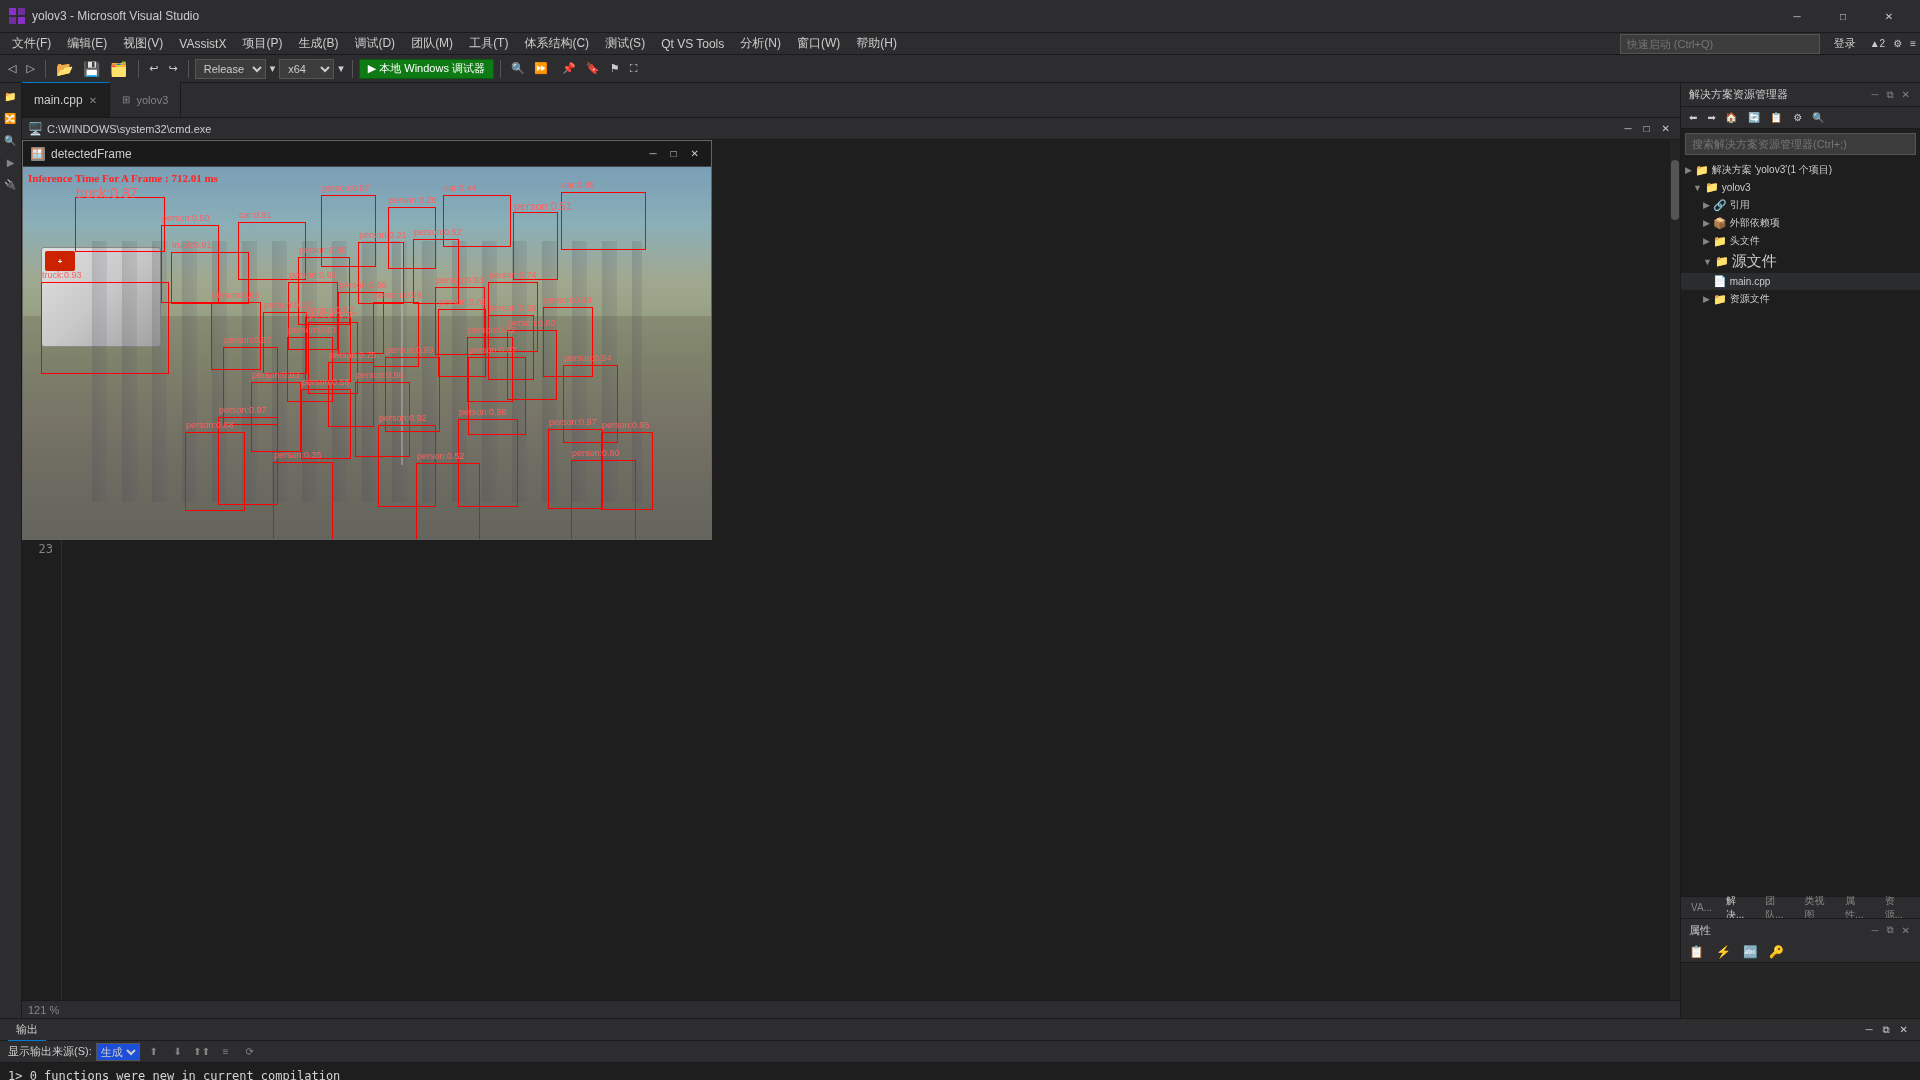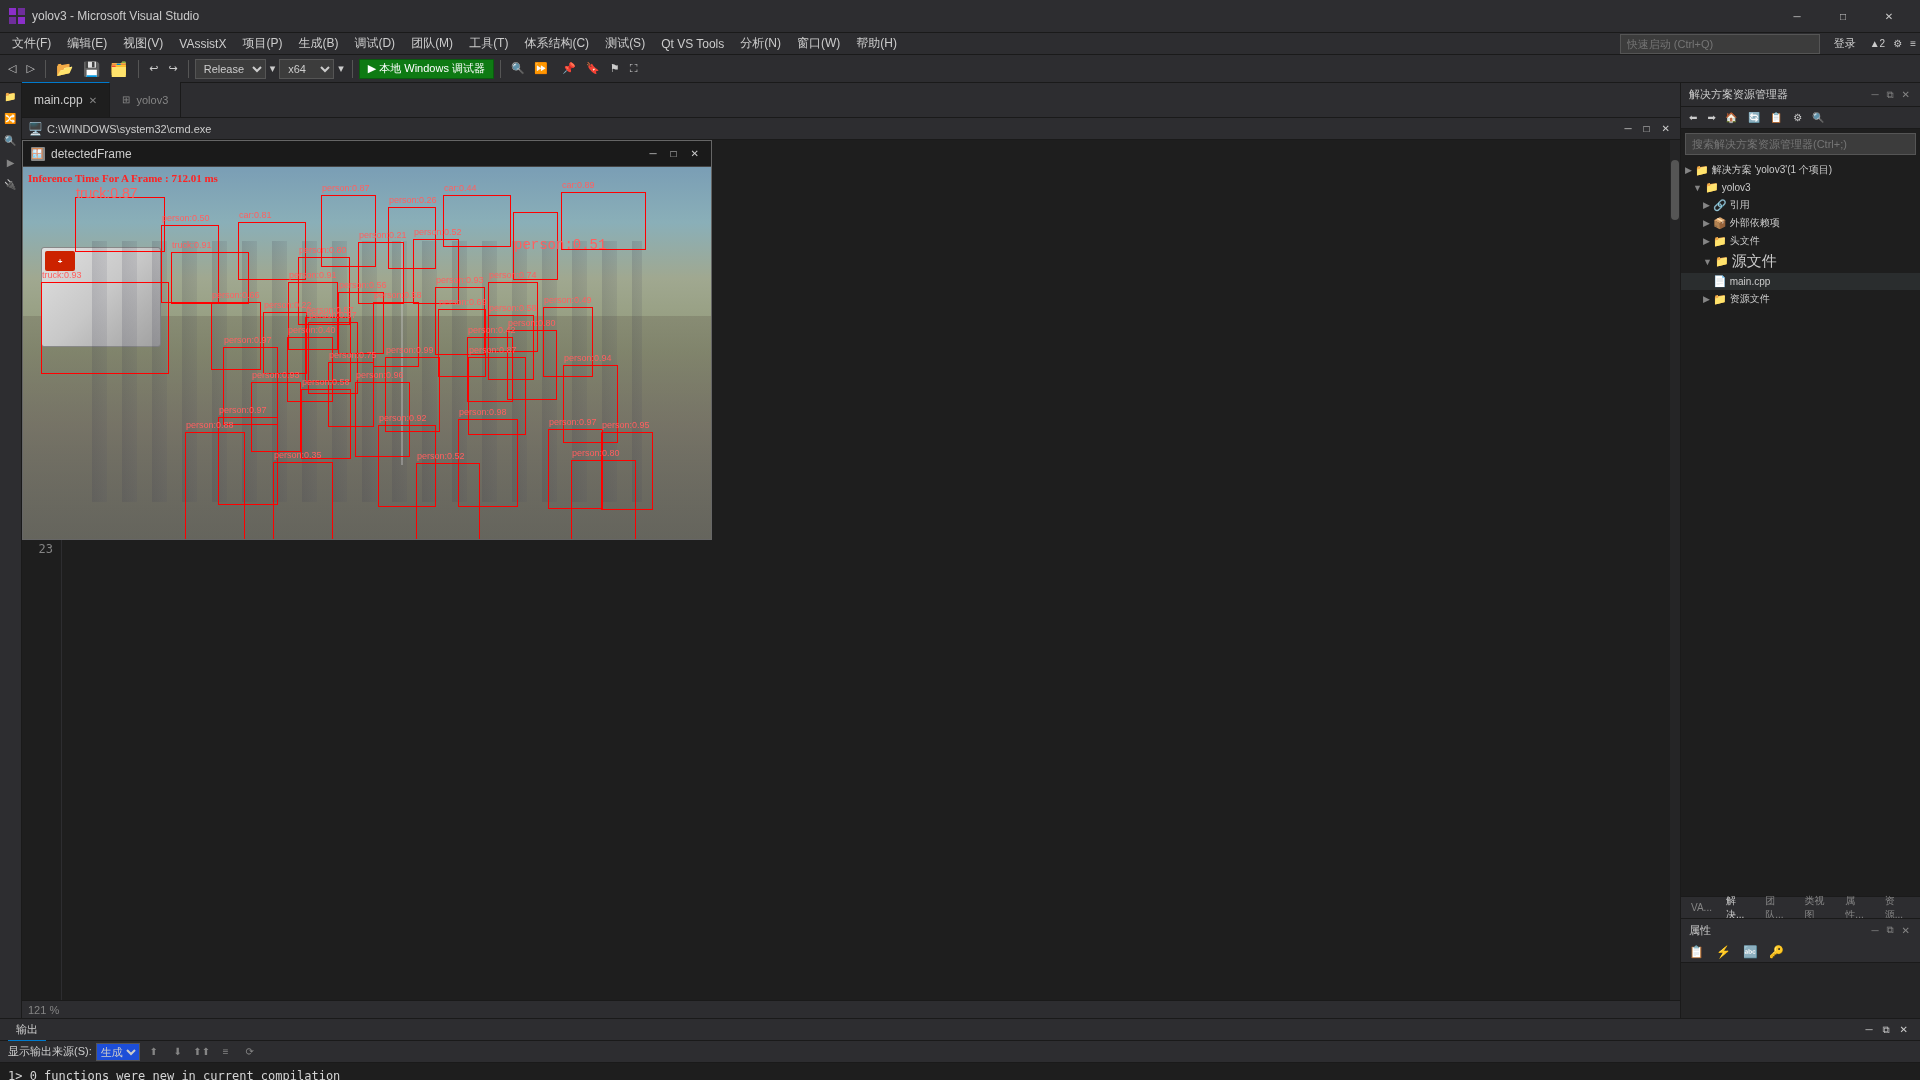--- a/index.html
+++ b/index.html
@@ -499,21 +499,21 @@
 
             <div style="position:absolute;left:420px;top:28px;width:68px;height:52px;border:1.5px solid #ff0000;">
               <span style="position:absolute;top:-13px;left:0;font-size:9px;color:#ff6060;white-space:nowrap;font-family:Arial,sans-serif;">car:0.44</span>
             </div>
 
             <div style="position:absolute;left:538px;top:25px;width:85px;height:58px;border:1.5px solid #ff0000;">
               <span style="position:absolute;top:-13px;left:0;font-size:9px;color:#ff6060;white-space:nowrap;font-family:Arial,sans-serif;">car:0.89</span>
             </div>
 
             <div style="position:absolute;left:490px;top:45px;width:45px;height:68px;border:1.5px solid #ff0000;">
-              <span style="position:absolute;top:-13px;left:0;font-size:14px;color:#ff6060;white-space:nowrap;font-family:Liberation Mono, monospace;margin-top:37px;">person:0.51</span>
+              <span style="position:absolute;top:-13px;left:0;font-size:11px;color:#ff6060;white-space:nowrap;font-family:Liberation Sans, sans-serif;">person:0.51</span>
             </div>
 
             <div style="position:absolute;left:148px;top:85px;width:78px;height:52px;border:1.5px solid #ff0000;">
               <span style="position:absolute;top:-13px;left:0;font-size:9px;color:#ff6060;white-space:nowrap;font-family:Arial,sans-serif;">truck:0.91</span>
             </div>
 
             <div style="position:absolute;left:275px;top:90px;width:52px;height:68px;border:1.5px solid #ff0000;">
               <span style="position:absolute;top:-13px;left:0;font-size:9px;color:#ff6060;white-space:nowrap;font-family:Arial,sans-serif;">person:0.80</span>
             </div>
 
@@ -634,21 +634,21 @@
             </div>
 
             <div style="position:absolute;left:525px;top:262px;width:55px;height:80px;border:1.5px solid #ff0000;">
               <span style="position:absolute;top:-13px;left:0;font-size:9px;color:#ff6060;white-space:nowrap;font-family:Arial,sans-serif;">person:0.97</span>
             </div>
 
             <div style="position:absolute;left:578px;top:265px;width:52px;height:78px;border:1.5px solid #ff0000;">
               <span style="position:absolute;top:-13px;left:0;font-size:9px;color:#ff6060;white-space:nowrap;font-family:Arial,sans-serif;">person:0.95</span>
             </div>
 
-            <div style="position:absolute;left:162px;top:265px;width:60px;height:108px;border:1.5px solid #ff0000;">
+            <div style="position:absolute;left:162px;top:265px;width:60px;height:79px;border:1.5px solid #ff0000;">
               <span style="position:absolute;top:-13px;left:0;font-size:9px;color:#ff6060;white-space:nowrap;font-family:Arial,sans-serif;">person:0.88</span>
             </div>
 
             <div style="position:absolute;left:393px;top:296px;width:64px;height:88px;border:1.5px solid #ff0000;">
               <span style="position:absolute;top:-13px;left:0;font-size:9px;color:#ff6060;white-space:nowrap;font-family:Arial,sans-serif;">person:0.52</span>
             </div>
 
             <div style="position:absolute;left:548px;top:293px;width:65px;height:88px;border:1.5px solid #ff0000;">
               <span style="position:absolute;top:-13px;left:0;font-size:9px;color:#ff6060;white-space:nowrap;font-family:Arial,sans-serif;">person:0.80</span>
             </div>

